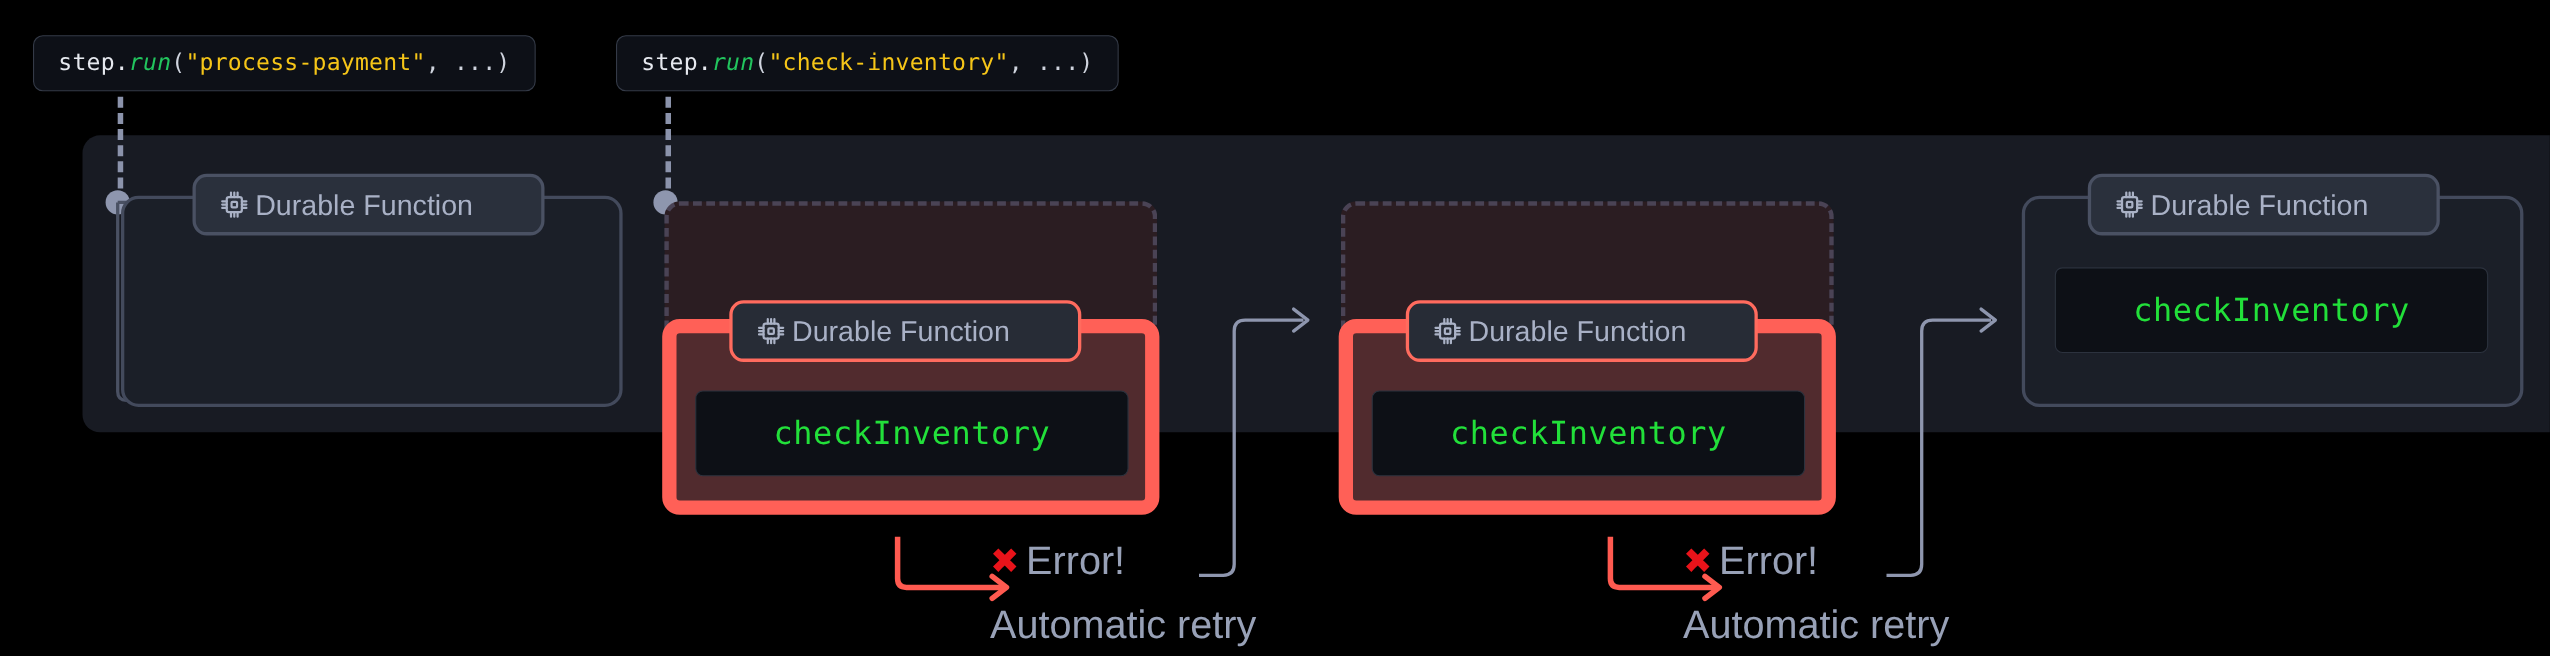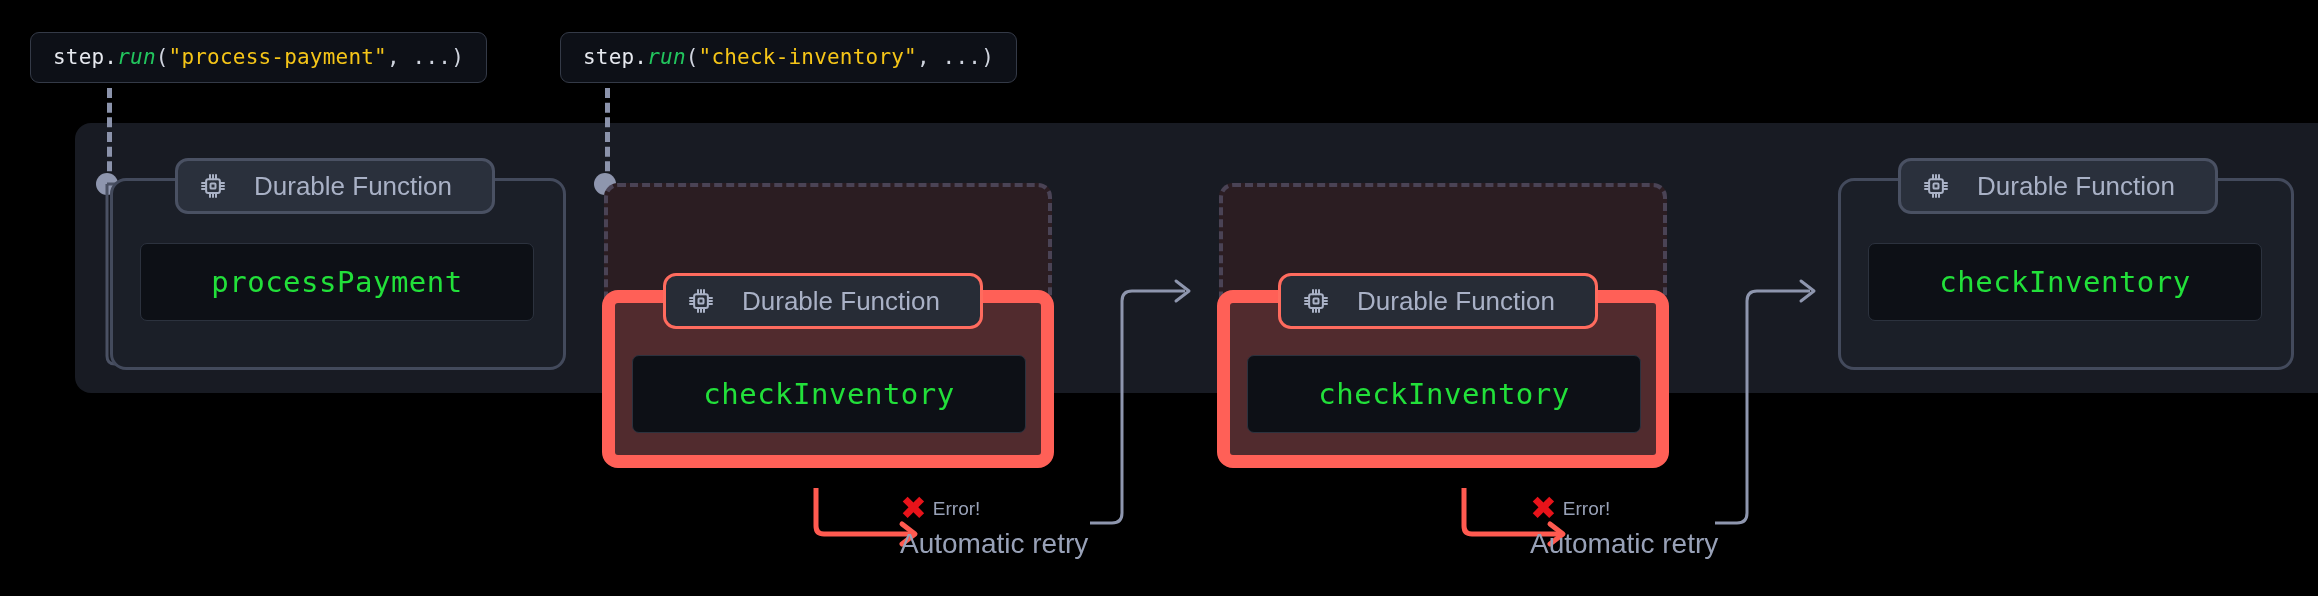--- a/index.html
+++ b/index.html
@@ -50,21 +50,21 @@
     position:absolute;
     border:3px solid #434a5c;
     border-radius:16px;
     background:transparent;
   }
   .fngroup.on-panel{background:#1b1f28;}
 
   
   .badge{
     position:absolute;
-    display:flex;align-items:center;gap:26px;
+    display:flex;align-items:center;gap:4px;
     background:#2a303c;
     border:3px solid #4a5163;
     border-radius:13px;
     padding:12px 14px 12px 20px;
     box-sizing:border-box;
     z-index:6;
   }
   .badge.err{
     border-color:#ff6b5e;
     background:#272c36;
@@ -117,25 +117,25 @@
     line-height:1;
   }
   .xmark{
     color:#e8131a;
     font-size:32px;
     font-weight:700;
     line-height:1;
     font-family:"DejaVu Sans",sans-serif;
   }
   .errcap .etext{
-    color:#98a1b7;font-size:19px;line-height:1;white-space:nowrap;text-align:center;
+    color:#98a1b7;font-size:36px;line-height:1;white-space:nowrap;text-align:center;
   }
   .errcap .line2{
-    color:#98a1b7;font-size:28px;line-height:1;white-space:nowrap;
-    margin-top:6px;
+    color:#98a1b7;font-size:36px;line-height:1;white-space:nowrap;
+    margin-top:22px;
   }
 
   svg.conn{position:absolute;overflow:visible;}
 </style>
 </head>
 <body>
 
 <div class="stage">
 
   <div class="panel" style="left:75px;top:123px;width:2260px;height:270px;"></div>
@@ -166,23 +166,20 @@
       <rect x="6.5" y="6.5" width="11" height="11" rx="1.6"></rect>
       <rect x="10" y="10" width="4" height="4" rx="0.7"></rect>
       <path d="M9.6 3.2v3.3M12 3.2v3.3M14.4 3.2v3.3"></path>
       <path d="M9.6 17.5v3.3M12 17.5v3.3M14.4 17.5v3.3"></path>
       <path d="M3.2 9.6h3.3M3.2 12h3.3M3.2 14.4h3.3"></path>
       <path d="M17.5 9.6h3.3M17.5 12h3.3M17.5 14.4h3.3"></path>
     </svg>
     <span class="badge-label">Durable Function</span>
   </div>
 
-  <div class="codebox" style="left:140px;top:243px;width:392px;height:76px;">
-    <span>processPayment</span>
-  </div>
 
   <div class="dashbox" style="left:604px;top:183px;width:448px;height:178px;"></div>
 
   <svg class="conn" style="left:598px;top:178px;width:40px;height:40px;">
   </svg>
 
   <div class="redbox" style="left:602px;top:290px;width:452px;height:178px;"></div>
 
   <div class="badge err" style="left:663px;top:273px;width:320px;height:56px;">
     <svg class="chip-icon" viewBox="0 0 24 24" fill="none" stroke="#aab2c6" stroke-width="1.6" stroke-linecap="round">

